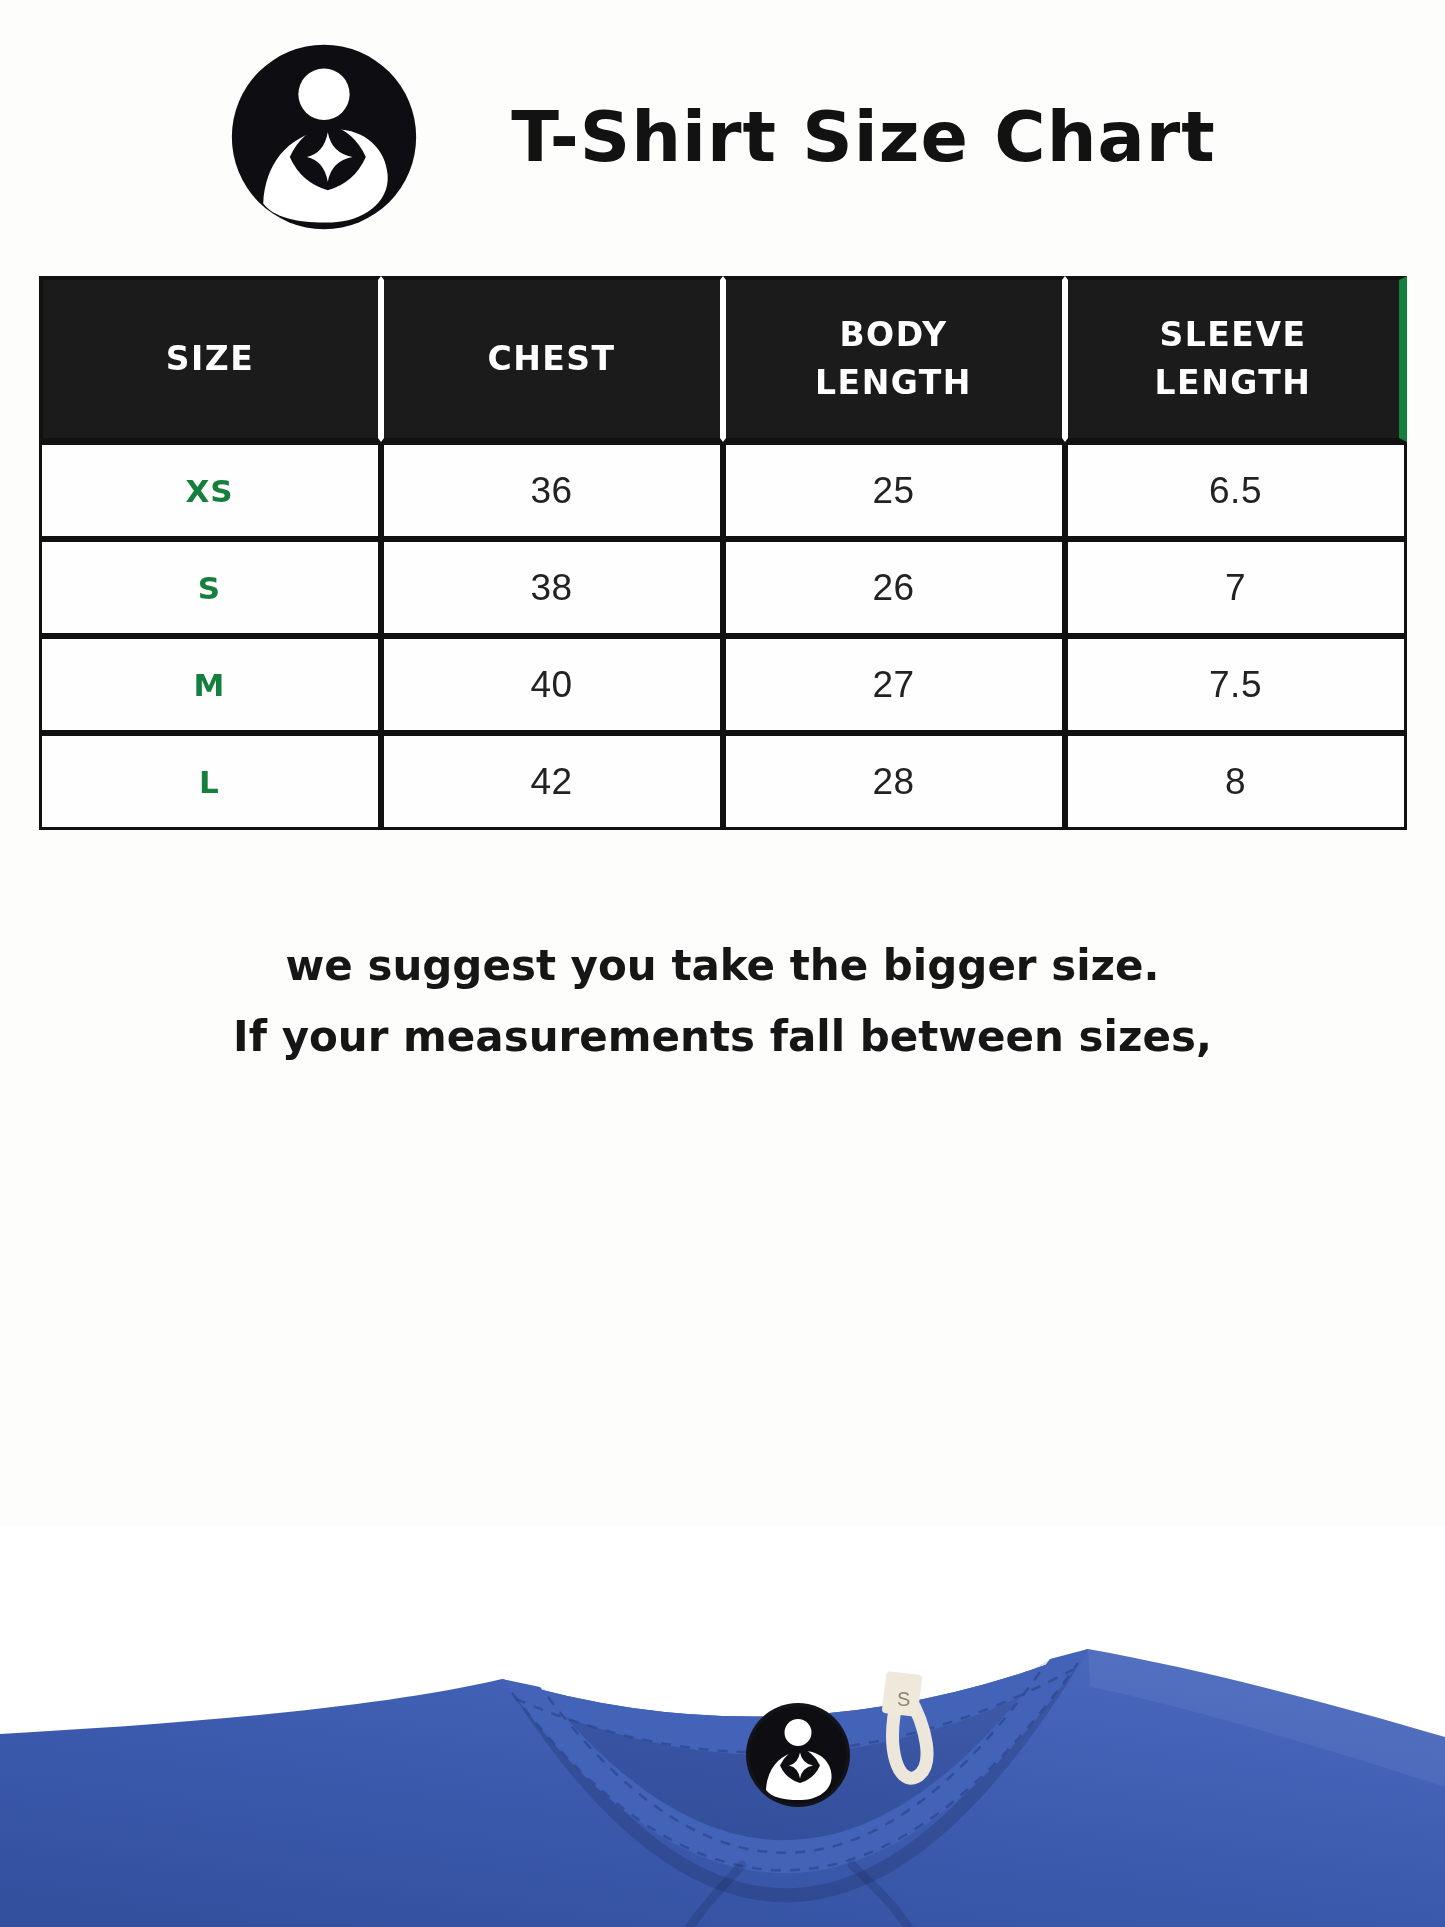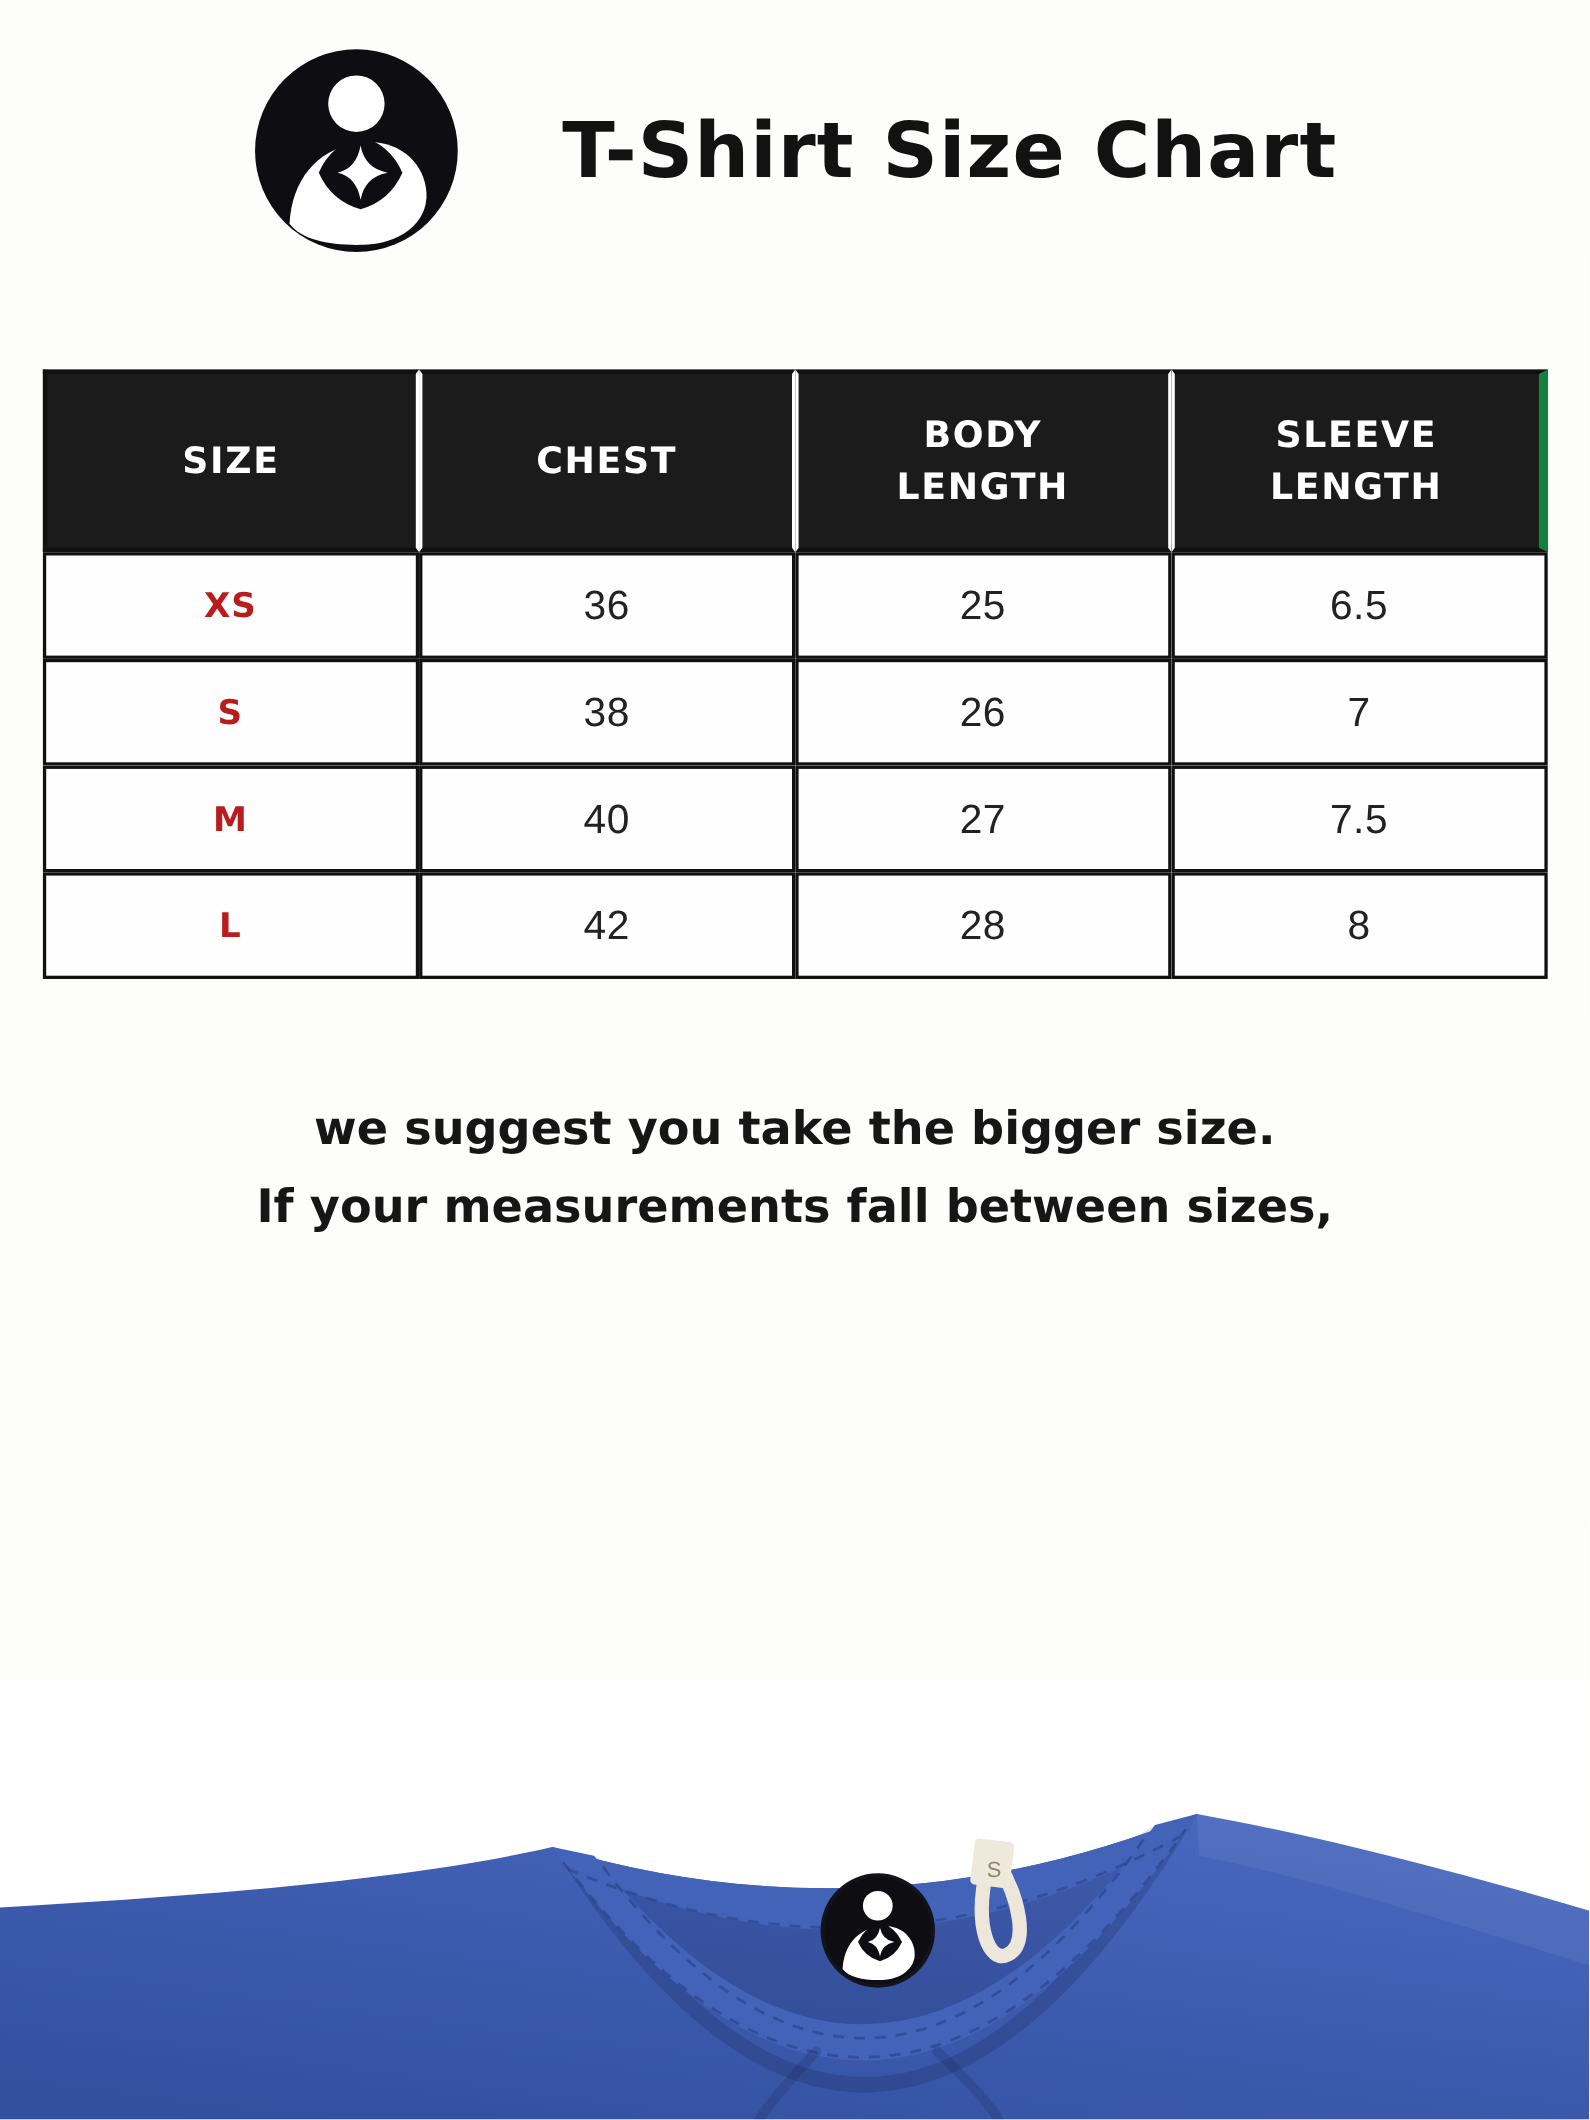--- a/index.html
+++ b/index.html
@@ -17,21 +17,21 @@
     display:flex; align-items:center; justify-content:center;
     gap:92px; padding-top:42px;
   }
   .brand-logo-svg { width:190px; height:190px; flex:0 0 auto; }
   .page-title {
     font-size:70px; font-weight:bold; letter-spacing:1px; color:#121212;
     white-space:nowrap;
   }
   
   table.size-table {
-    width:1368px; margin:104px auto 0 auto;
+    width:1368px; margin:44px auto 0 auto;
     border-collapse:separate; border-spacing:0;
     table-layout:fixed;
   }
   .size-table th {
     background:#1b1b1b; color:#fff;
     font-size:33px; font-weight:bold; letter-spacing:1.5px;
     height:166px; vertical-align:middle; text-align:center;
     border-top:4px solid #111; border-bottom:4px solid #111;
     border-left:3px solid #fff; border-right:3px solid #fff;
     white-space:pre-line; line-height:1.45;
@@ -41,21 +41,21 @@
   .size-table td {
     background:#fefefe;
     height:97px; vertical-align:middle; text-align:center;
     border:3px solid #111;
     font-family:"Liberation Sans", sans-serif;
     font-size:37px; font-weight:normal; color:#222;
     letter-spacing:0.5px;
   }
   .size-table td.size-cell {
     font-family:"DejaVu Sans", sans-serif;
-    font-size:31px; font-weight:bold; color:#b91c1c; letter-spacing:1px;
+    font-size:31px; font-weight:bold; color:#15803d; letter-spacing:1px;
   }
   
   .size-note {
     margin-top:100px; text-align:center;
     font-size:42px; font-weight:bold; color:#161616; line-height:1.7;
   }
   .size-note span { display:block; }
   
   .tshirt-figure {
     position:absolute; left:0; bottom:0; width:1445px; height:400px;

